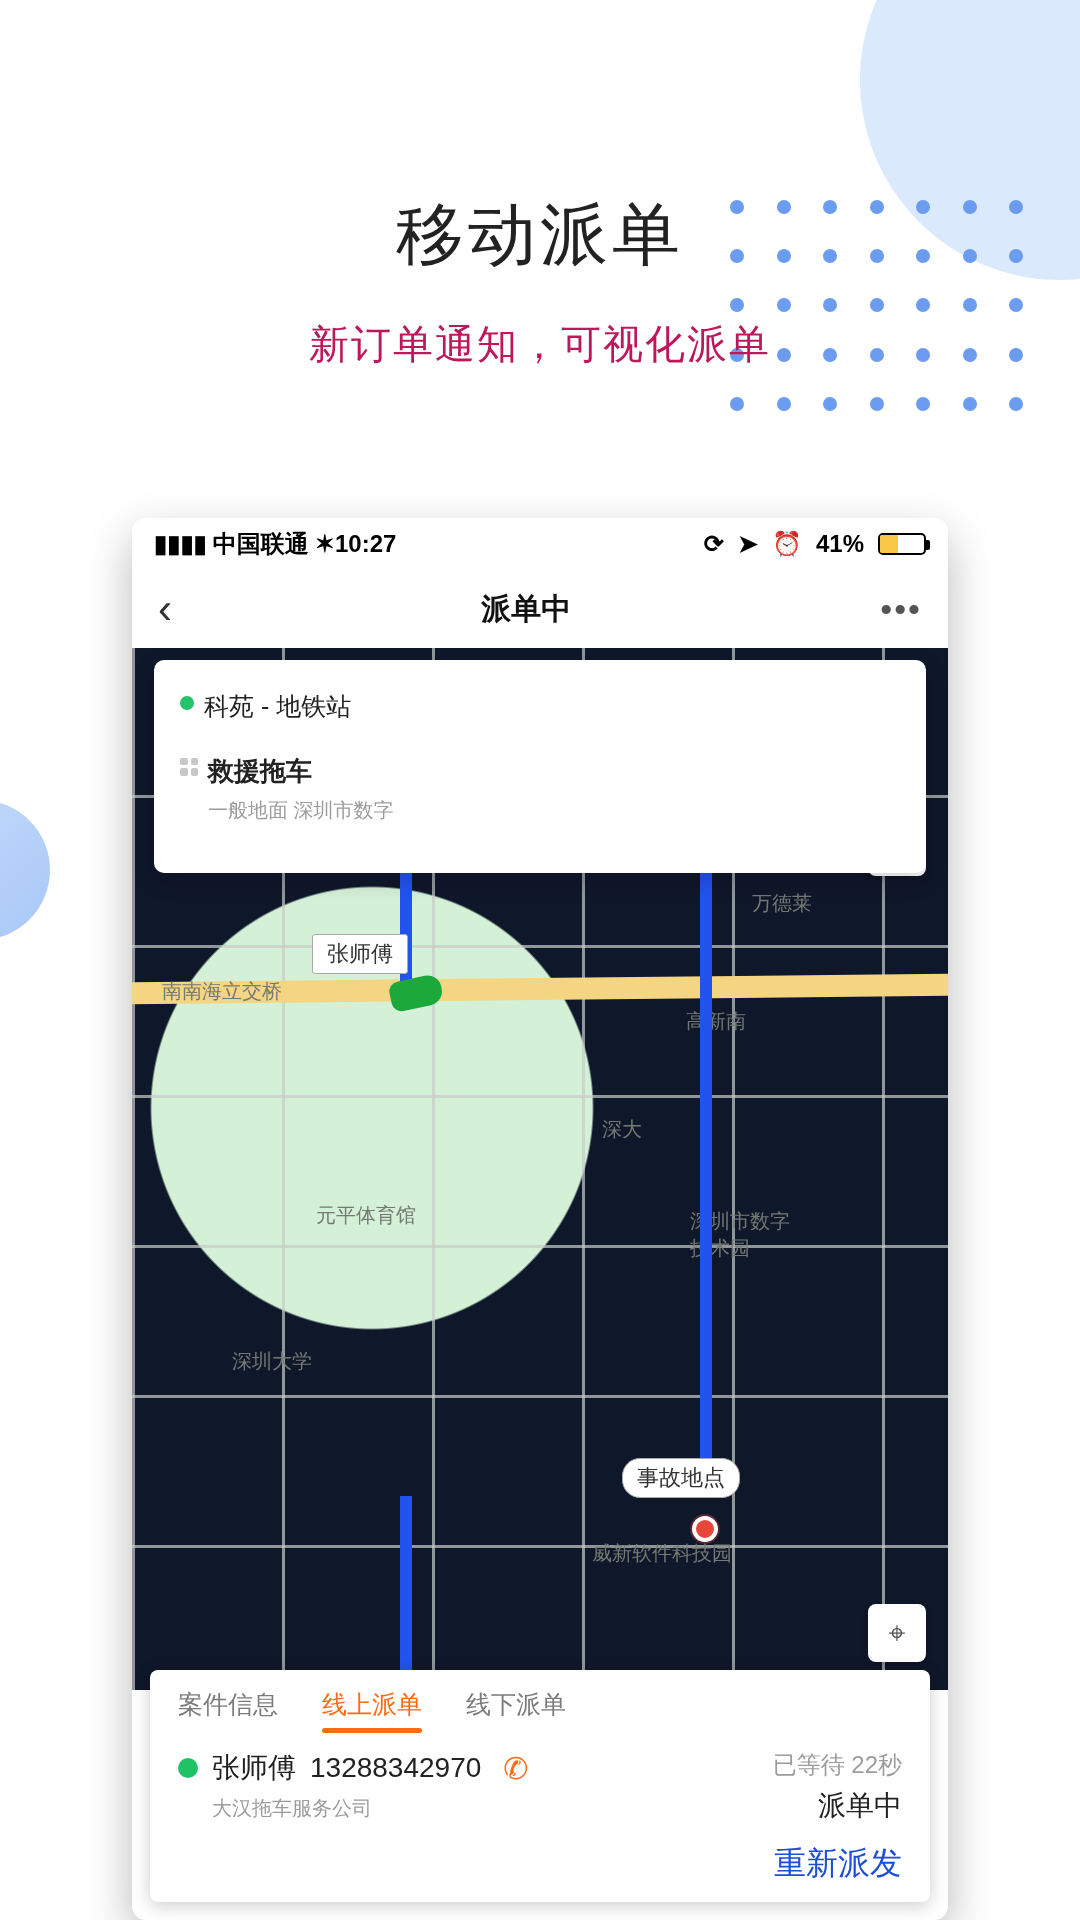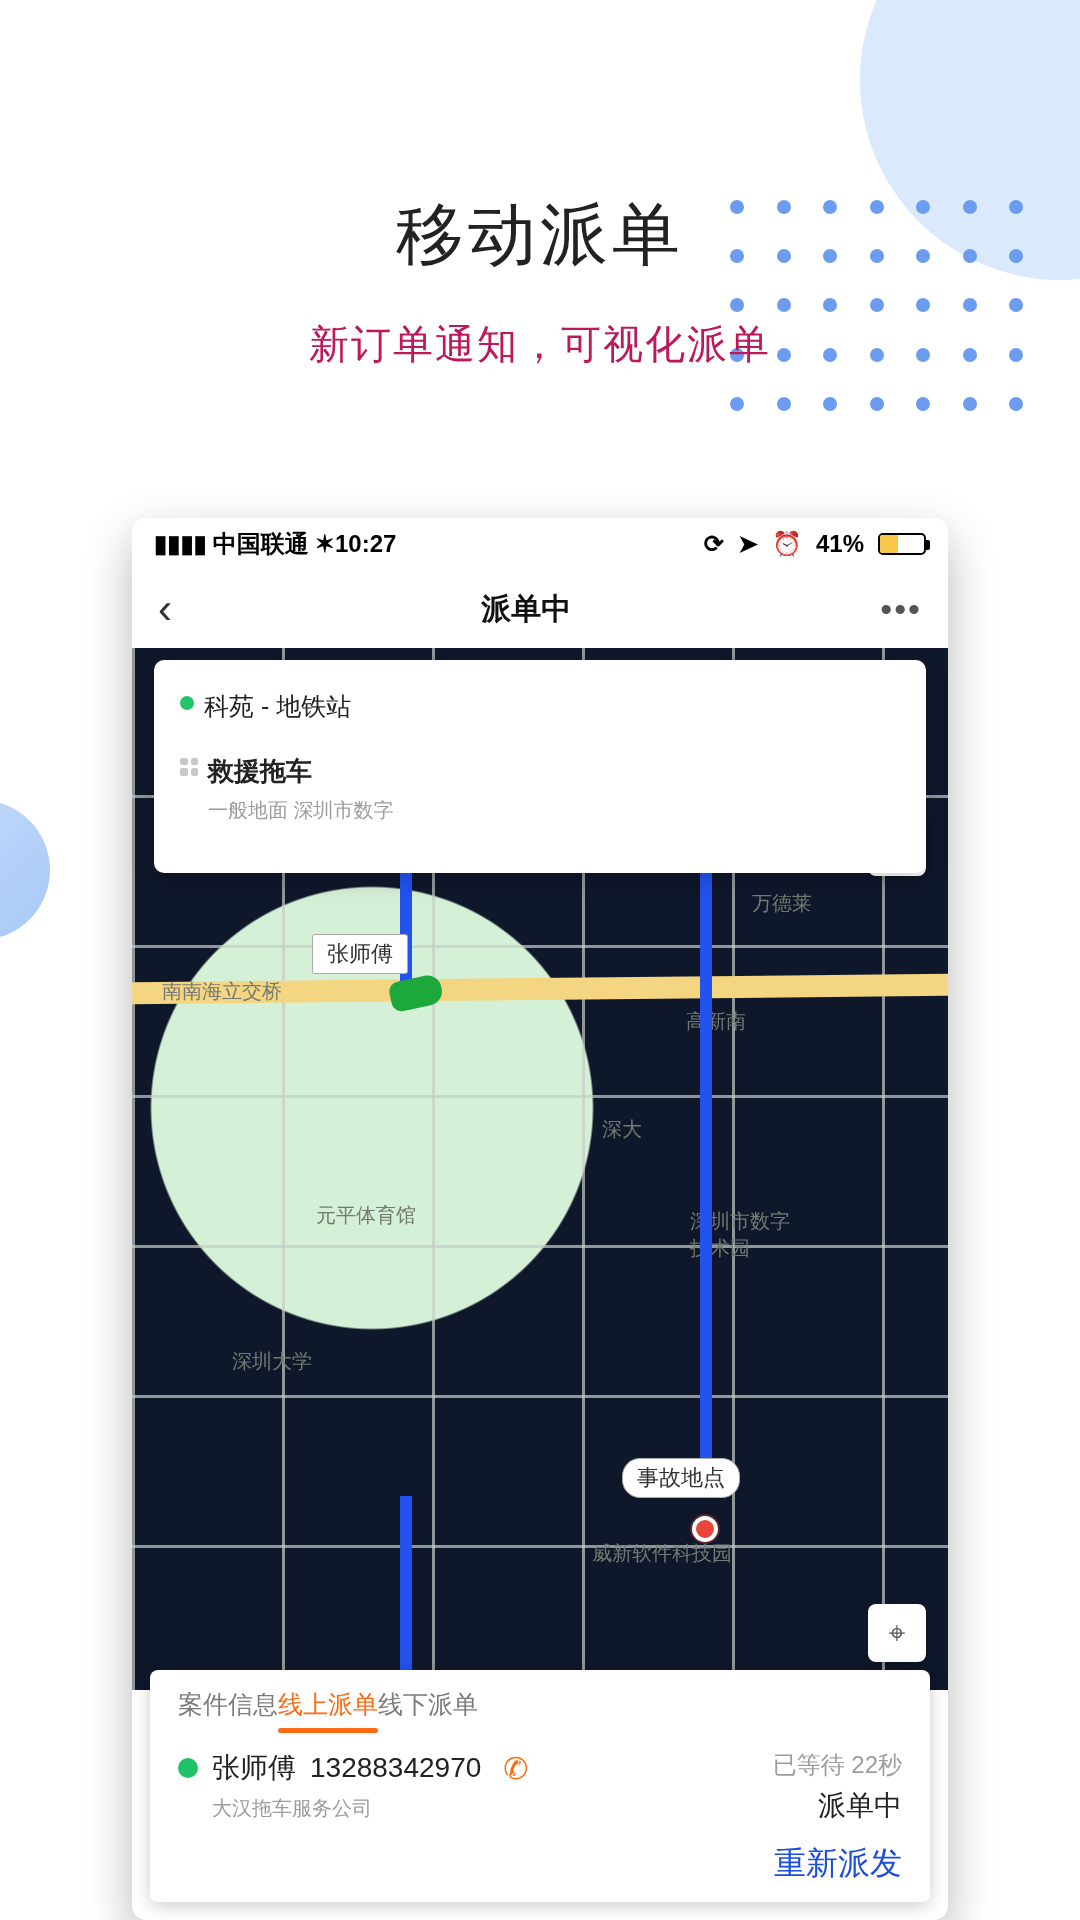--- a/index.html
+++ b/index.html
@@ -65,21 +65,21 @@
 .info-row .dot { width: 14px; height: 14px; border-radius: 50%; margin-top: 8px; flex: none; }
 .info-row .dot.g { background: #25c36a; } .info-row .dot.r { background: #e8463a; }
 .info-row .dot.grid { background: none; width: 18px; height: 18px; display: grid; grid-template: 1fr 1fr/1fr 1fr; gap: 3px; margin-top:6px;}
 .info-row .dot.grid i{background:#c8c8c8;border-radius:2px;}
 .info-row .txt { font-size: 25px; color: #222; line-height: 1.5; }
 .info-row.rescue .txt b{font-weight:700;font-size:26px;}
 .info-row.rescue .sub { font-size: 20px; color: #9c9c9c; margin-top: 4px; }
 
 
 .sheet { position: absolute; left: 18px; right: 18px; bottom: 18px; height: 232px; background: #fff; border-radius: 8px; box-shadow: 0 4px 18px rgba(0,0,0,.2); display: flex; flex-direction: column; }
-.tabs { display: flex; padding: 18px 28px 0; font-size: 25px; color: #7b7b7b; }
+.tabs { display: flex; gap: 44px; padding: 18px 28px 0; font-size: 25px; color: #7b7b7b; }
 .tabs .tab.active { color: #ff6a13; position: relative; }
 .tabs .tab.active::after { content:""; position:absolute; left:0; right:0; bottom:-12px; height:5px; background:#ff6a13; border-radius:3px;}
 .sheet-body { flex:1; padding: 28px 28px 0; display: flex; }
 .sb-left { flex:1; }
 .sb-left .l1 { display:flex; gap:14px; align-items:center; font-size:28px; color:#222; }
 .sb-left .l1 .stat{width:20px;height:20px;background:#20c268;border-radius:50%;}
 .sb-left .l1 .phone-ico{color:#ff6a13;font-size:30px;margin-left:8px;}
 .sb-left .l2 { font-size:20px; color:#9c9c9c; margin-top:8px; margin-left:34px;}
 .sb-right { text-align:right; }
 .sb-right .wait{font-size:24px;color:#9c9c9c;}

